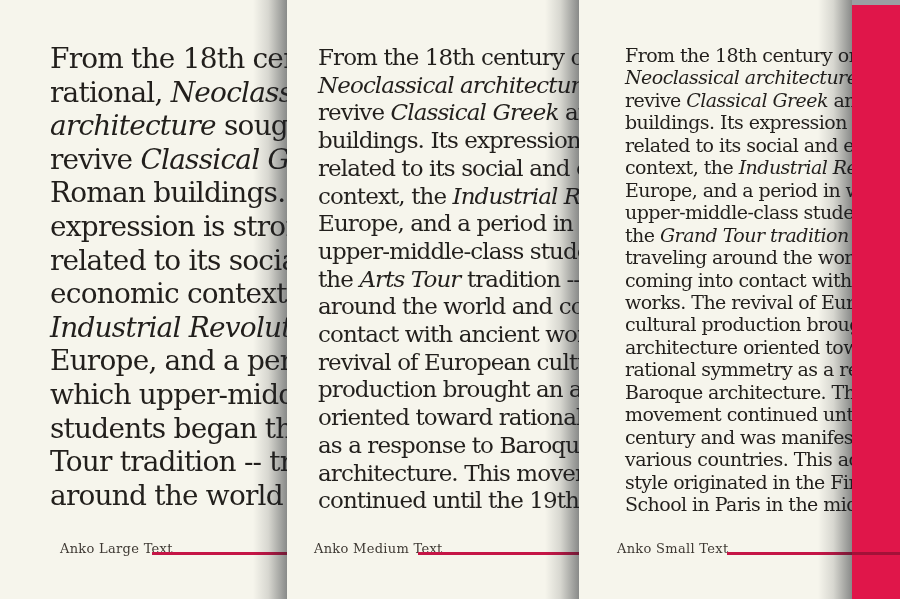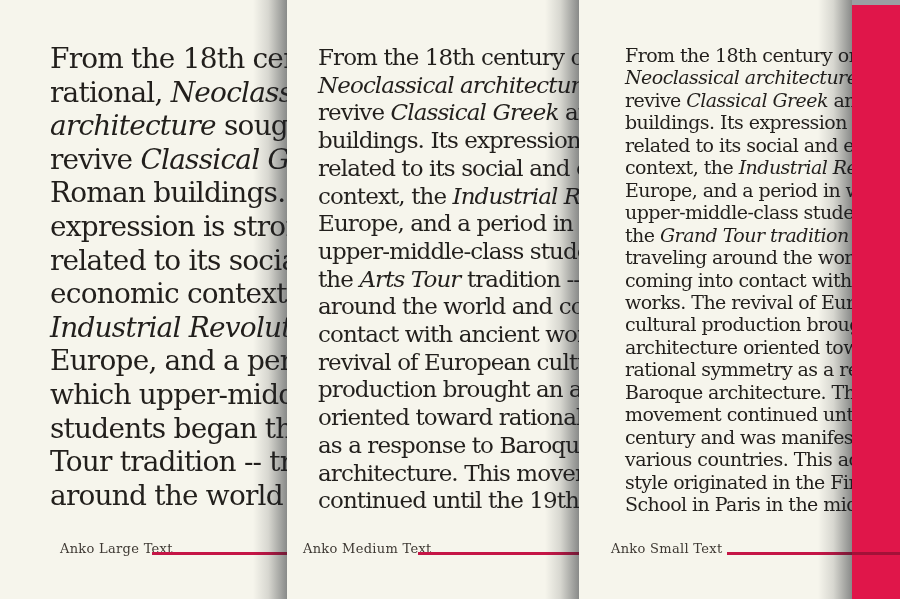--- a/index.html
+++ b/index.html
@@ -23,22 +23,22 @@
   #p2{left:287px;width:292px;}
   #p2 .text-block{margin:44px 0 0 31px;font-size:23px;line-height:27.7px;letter-spacing:-0.9px;}
   #p3{left:579px;width:273px;}
   #p3 .text-block{margin:44px 0 0 46px;font-size:19px;line-height:22.45px;letter-spacing:-0.55px;}
   .label{
     position:absolute;top:541px;font-size:13px;line-height:16px;
     letter-spacing:0.3px;color:var(--label_ink);white-space:nowrap;
   }
   .rule{position:absolute;top:552px;height:3px;right:0;background:var(--rule);}
   #p1 .label{left:48px;margin-left:12px;} #p1 .rule{left:152px;}
-  #p2 .label{left:16px;} #p2 .rule{left:131px;}
-  #p3 .label{left:32px;} #p3 .rule{left:148px;}
+  #p2 .label{left:27px;} #p2 .rule{left:131px;}
+  #p3 .label{left:38px;} #p3 .rule{left:148px;}
   .shadow{
     position:absolute;top:0;height:599px;width:34px;pointer-events:none;
     background:linear-gradient(to right, rgba(28,32,38,0) 0%, rgba(28,32,38,0.14) 45%, rgba(28,32,38,0.50) 100%);
   }
   #sh1{left:253px;} #sh2{left:545px;} #sh3{left:818px;}
   .bar{position:absolute;left:852px;top:5px;width:48px;height:594px;background:var(--bar);}
   .bar-rule{position:absolute;left:0;right:0;top:547px;height:3px;background:var(--bar_rule);}
   .bar-top-strip{position:absolute;left:852px;top:0;width:48px;height:5px;background:var(--top_strip);}
 </style>
 </head>

